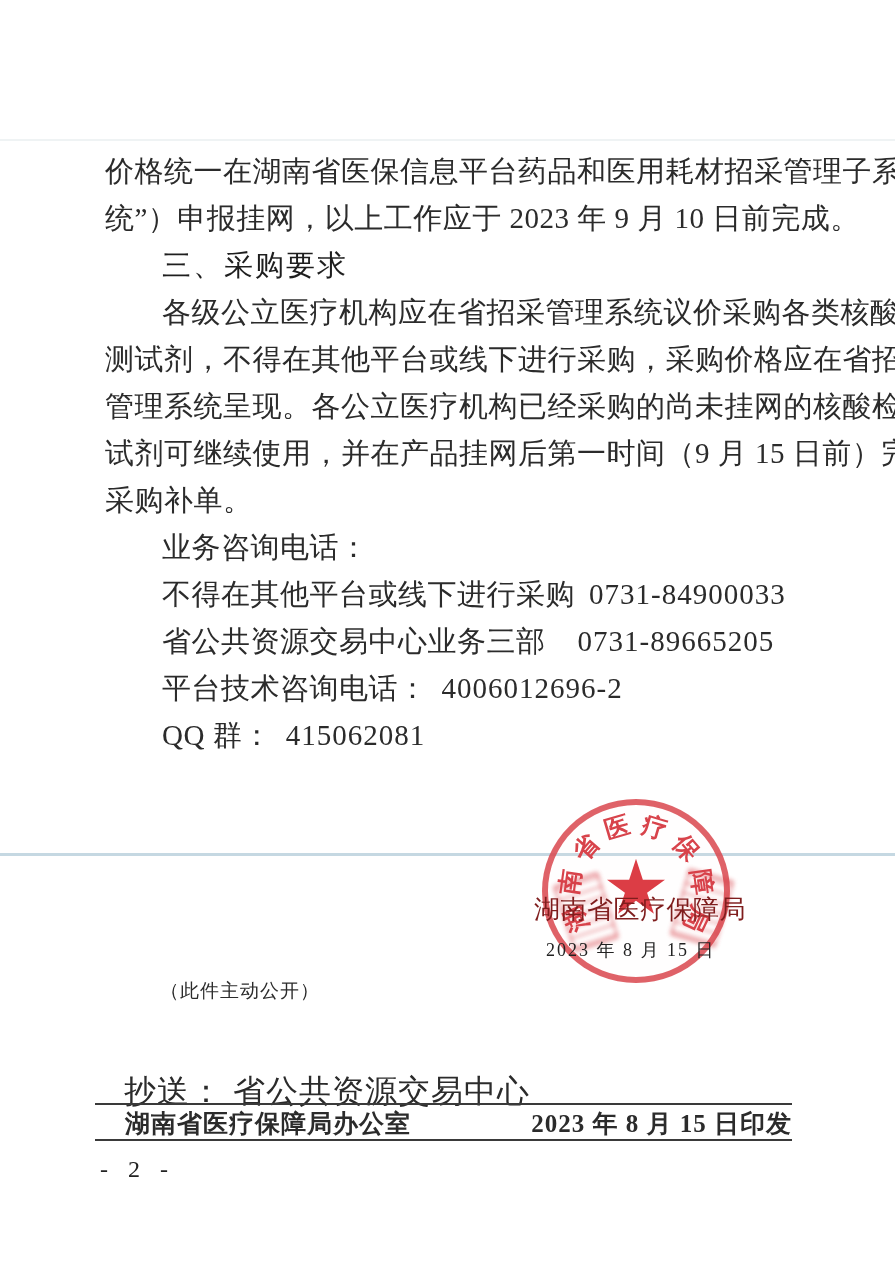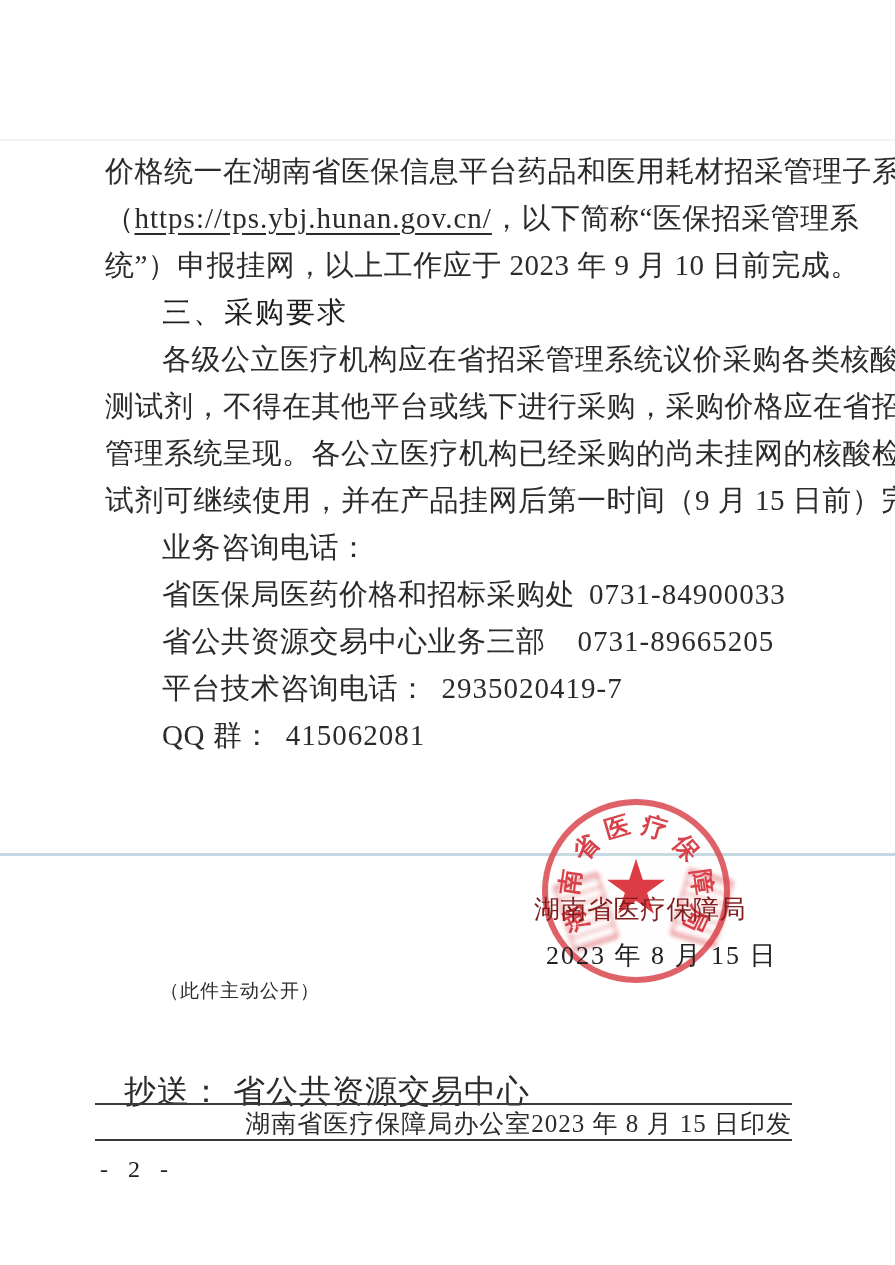--- a/index.html
+++ b/index.html
@@ -59,68 +59,68 @@
   .ghost-left  { left:14px;  top:72px; transform:rotate(-18deg); }
   .ghost-right { left:130px; top:68px; transform:rotate(16deg); }
 
   
   .sig-agency {
     position:absolute; left:534px; top:892px; z-index:3;
     font-size:26px; letter-spacing:0.5px; color:#7f1d1d;
   }
   .sig-date {
     position:absolute; left:546px; top:938px; z-index:3;
-    font-size:26px; letter-spacing:2px; color:#222;
+    font-size:18px; letter-spacing:2px; color:#222;
   }
 
   .open-notice {
     position:absolute; left:160px; top:978px;
     font-size:19px; letter-spacing:1px;
   }
 
   
   .cc-row {
     position:absolute; left:124px; top:1070px;
     font-size:32px; letter-spacing:1px;
   }
   .cc-value { margin-left:10px; }
   .rule { position:absolute; left:95px; width:697px; height:2px; background:#3a3a3a; }
   .rule-1 { top:1103px; }
   .rule-2 { top:1139px; }
   .issuer-row {
     position:absolute; left:95px; top:1107px; width:697px; height:32px;
-    display:flex; justify-content:flex-end; align-items:center;
+    display:flex; justify-content:space-between; align-items:center;font-weight:bold;
   }
   .issuer { font-size:25px; letter-spacing:1px; padding-left:30px; }
   .print-date { font-size:25px; letter-spacing:1px; }
 
   .page-number {
     position:absolute; left:100px; top:1156px;
     font-size:24px; letter-spacing:7px; color:#222;
   }
 </style>
 </head>
 <body>
 
 <div class="scanline-top"></div>
 <div class="scanline-blue"></div>
 
 <div class="doc-body">
   <div class="line">价格统一在湖南省医保信息平台药品和医用耗材招采管理子系统</div>
-  <div class="line"><span>（</span><span class="url">https://tps.ybj.hunan.gov.cn/</span><span>，以下简称“医保招采管理系</span></div>
   <div class="line">统”）申报挂网，以上工作应于 2023 年 9 月 10 日前完成。</div>
   <div class="line indent heading">三、采购要求</div>
   <div class="line indent">各级公立医疗机构应在省招采管理系统议价采购各类核酸检</div>
   <div class="line">测试剂，不得在其他平台或线下进行采购，采购价格应在省招采</div>
   <div class="line">管理系统呈现。各公立医疗机构已经采购的尚未挂网的核酸检测</div>
   <div class="line">试剂可继续使用，并在产品挂网后第一时间（9 月 15 日前）完成</div>
+  <div class="line">采购补单。</div>
   <div class="line indent">业务咨询电话：</div>
-  <div class="line indent"><span>省医保局医药价格和招标采购处</span><span class="contact-value">0731-84900033</span></div>
+  <div class="line indent"><span>不得在其他平台或线下进行采购</span><span class="contact-value">0731-84900033</span></div>
   <div class="line indent"><span>省公共资源交易中心业务三部</span><span class="contact-value wide">0731-89665205</span></div>
-  <div class="line indent"><span>平台技术咨询电话：</span><span class="contact-value">2935020419-7</span></div>
+  <div class="line indent"><span>平台技术咨询电话：</span><span class="contact-value">4006012696-2</span></div>
   <div class="line indent"><span>QQ 群：</span><span class="contact-value">415062081</span></div>
 </div>
 
 <div class="seal">
   <div id="seal-ring-text">
       <span class="ring-ch" style="transform: rotate(-115deg) translateY(-67px);">湖</span>
       <span class="ring-ch" style="transform: rotate(-82.1429deg) translateY(-67px);">南</span>
       <span class="ring-ch" style="transform: rotate(-49.2857deg) translateY(-67px);">省</span>
       <span class="ring-ch" style="transform: rotate(-16.4286deg) translateY(-67px);">医</span>
       <span class="ring-ch" style="transform: rotate(16.4286deg) translateY(-67px);">疗</span>

